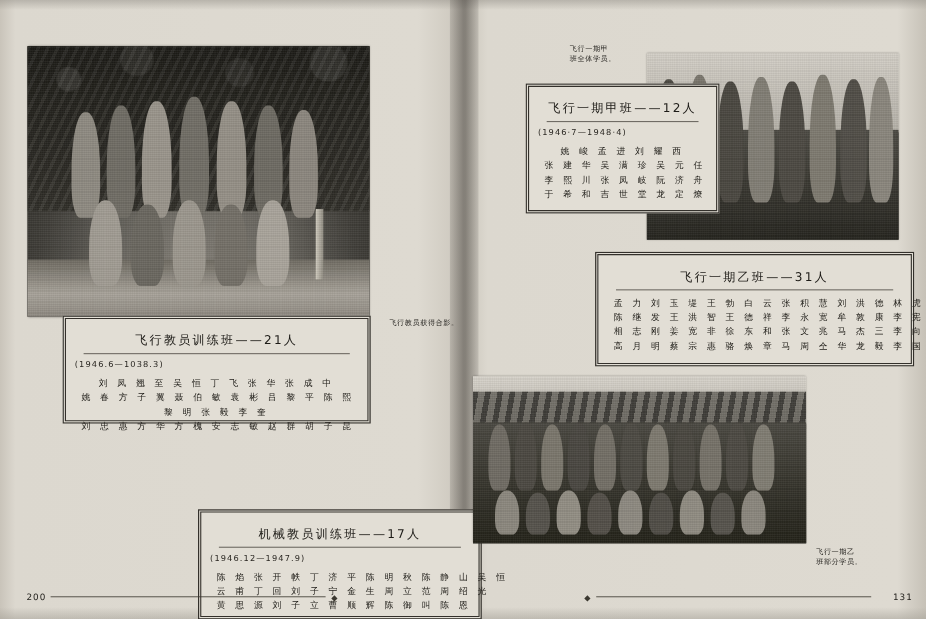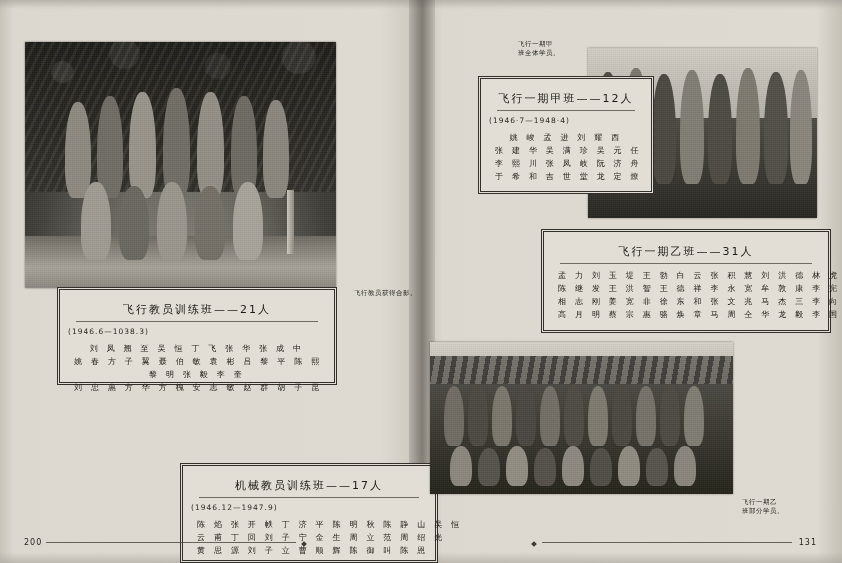--- a/index.html
+++ b/index.html
@@ -155,21 +155,21 @@
   #cap-left-photo{left:343px;top:289px;width:74px;text-align:right;}
   #cap-pilots{left:518px;top:40px;width:62px;}
   #cap-group-right{left:742px;top:498px;width:60px;}
 
   
   .folio{
     position:absolute;bottom:16px;
     font-size:8px;color:#1f1d19;letter-spacing:1px;
   }
   #folio-left{left:24px;}
-  #folio-right{right:25px;margin-left:30px;}
+  #folio-right{right:12px;margin-left:30px;}
   .folio-rule{
     position:absolute;bottom:20px;height:1px;background:#3b3830;opacity:.75;
   }
   #folio-rule-left{left:46px;width:250px;}
   #folio-rule-right{right:50px;width:250px;}
   .folio-dot{
     position:absolute;bottom:17px;width:4px;height:4px;background:#3b3830;
     transform:rotate(45deg);
   }
   #folio-dot-left{left:302px;}

